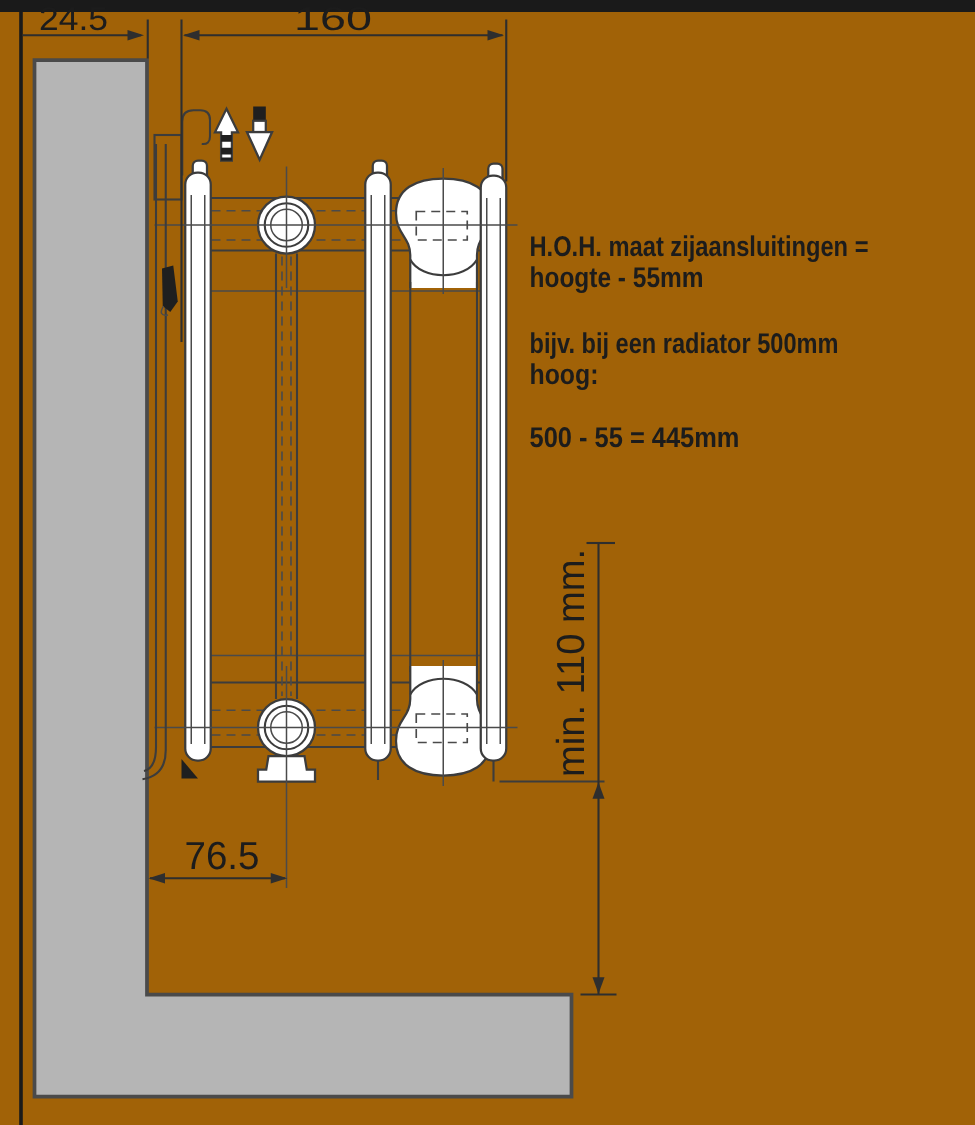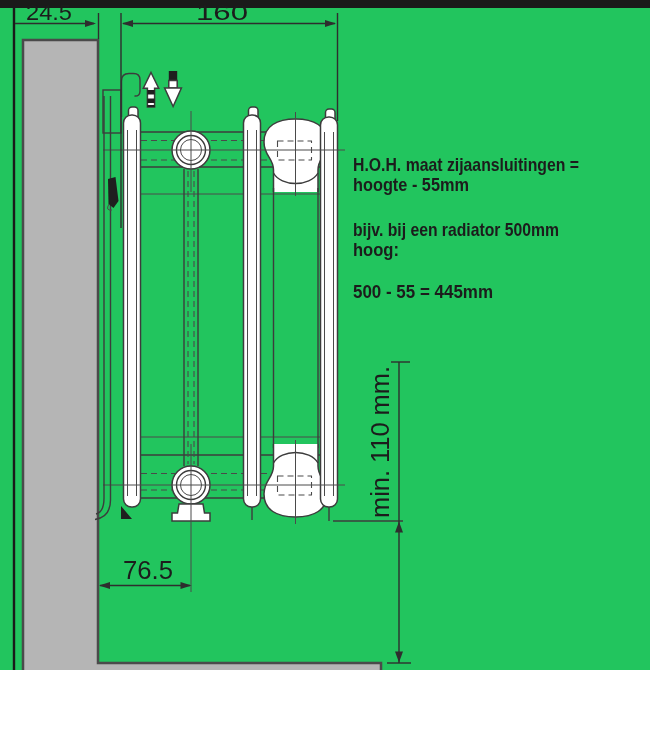--- a/index.html
+++ b/index.html
@@ -1,16 +1,16 @@
 <!DOCTYPE html>
 <html><head>
 <meta charset="utf-8">
 <style>
   html,body{margin:0;padding:0;background:#ffffff;}
-  .stage{position:relative;width:650px;height:670px;background:#22c55e;overflow:hidden;text-align:center;}
+  .stage{position:relative;width:650px;height:750px;background:#a16207;overflow:hidden;text-align:center;}
   svg{display:block;}
   svg text{font-family:"Liberation Sans","DejaVu Sans",sans-serif;fill:#1c1c1c;}
   .dimtxt{font-size:22px;}
   .dimtxt-big{font-size:26px;}
   .note{font-size:19px;font-weight:bold;}
   .ln{stroke:#3c3c3c;stroke-width:1.4;fill:none;}
   .thin{stroke:#4a4a4a;stroke-width:1;fill:none;}
   .dash{stroke:#4a4a4a;stroke-width:1.1;fill:none;stroke-dasharray:6 4;}
   .dim{stroke:#2e2e2e;stroke-width:1.4;fill:none;}
   .arr{fill:#2e2e2e;stroke:none;}

